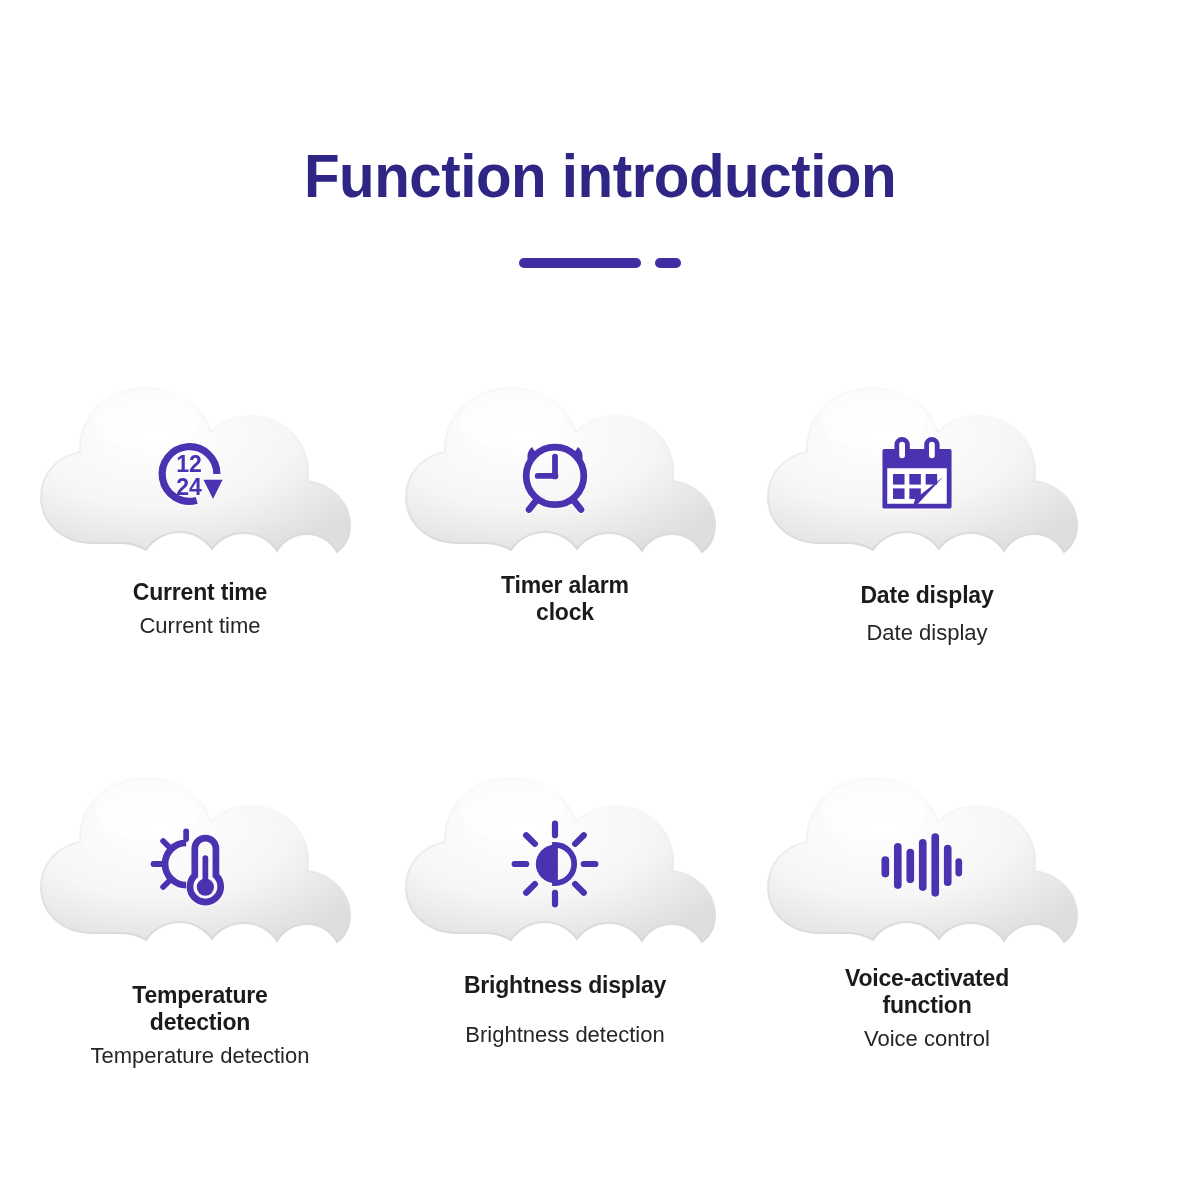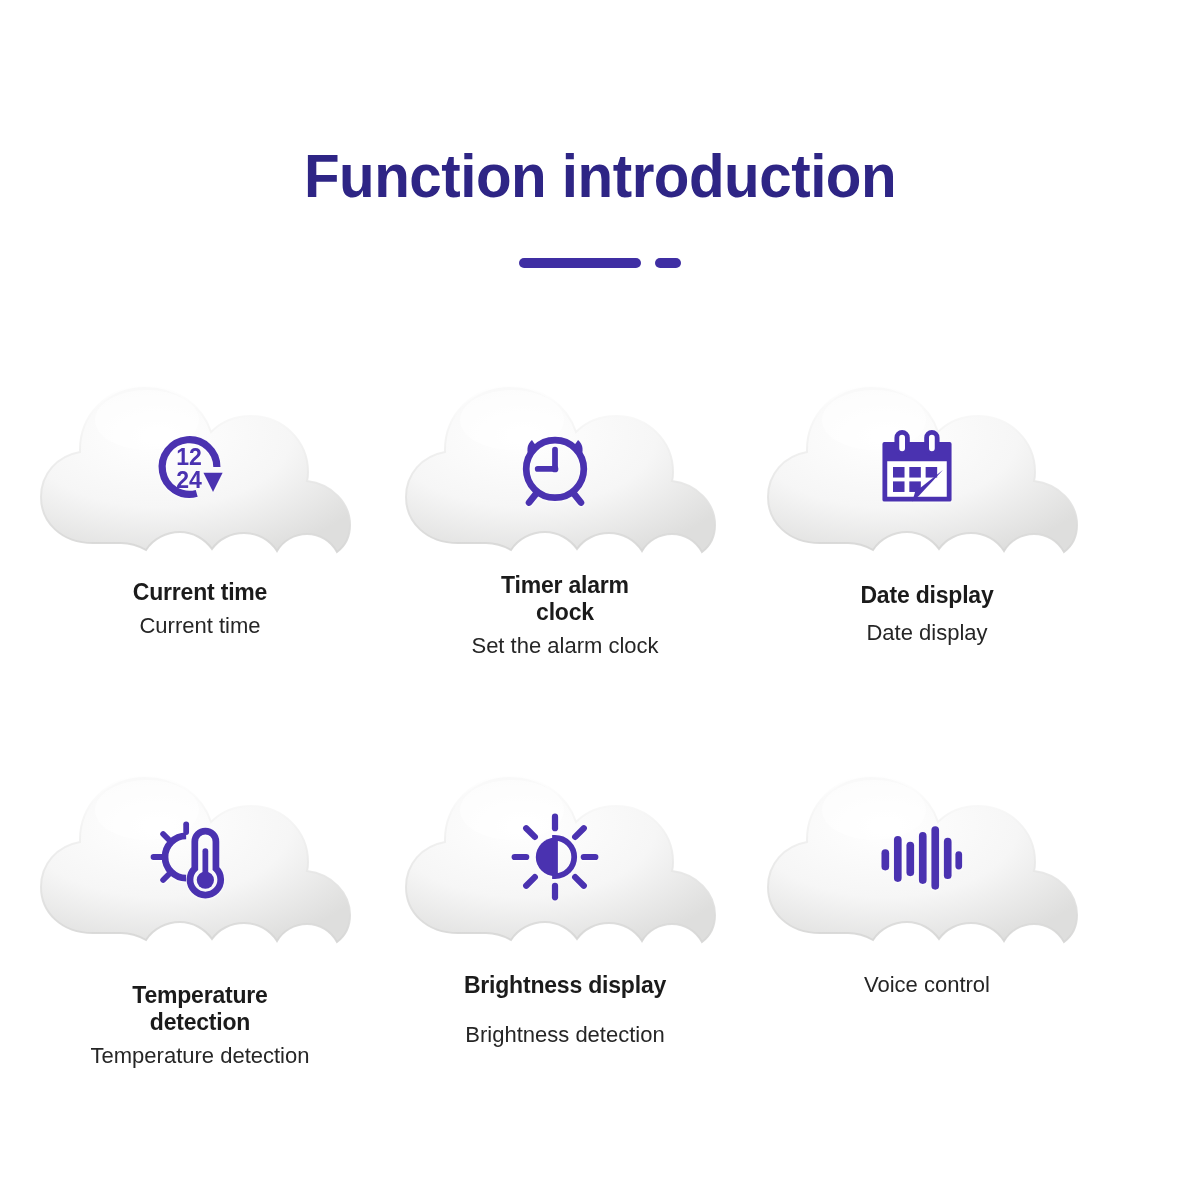--- a/index.html
+++ b/index.html
@@ -91,21 +91,21 @@
     width: 330px;
     height: 215px;
   }
   .icon-holder {
     position: absolute;
     top: 52px;
     left: 100px;
     width: 110px;
     height: 110px;
     display: flex;
-    align-items: center;
+    align-items: flex-end;
     justify-content: center;
   }
   .icon-svg {
     width: 96px;
     height: 96px;
     display: block;
     filter: drop-shadow(0 1px 1px rgba(255,255,255,0.85));
   }
 
   
@@ -208,21 +208,20 @@
           <path d="M69,77 L77,87" stroke="#4a32b0" stroke-width="7" stroke-linecap="round"></path>
           <path d="M50,52 L50,32" stroke="#4a32b0" stroke-width="6" stroke-linecap="round"></path>
           <path d="M50,52 L32,52" stroke="#4a32b0" stroke-width="6" stroke-linecap="round"></path>
           <circle cx="50" cy="52" r="3.5" fill="#4a32b0"></circle>
         </svg>
       </div>
     </div>
     <div class="labels labels-b">
       <div class="card-title">Timer alarm
 clock</div>
-      <div class="card-sub">Set the alarm clock</div>
     </div>
   </div>
 
   <div class="card card-r1 card-c3">
     <div class="cloud-wrap">
       <svg class="cloud-svg" viewBox="0 0 330 215" xmlns="http://www.w3.org/2000/svg">
         <path d="M58,183 C26,183 6,162 6,137 C6,114 22,96 45,92 C44,56 72,26 110,26 C141,26 167,45 176,72 C186,62 200,56 216,56 C248,56 273,81 273,112 C273,115 273,118 272,121 C297,124 315,143 315,165 C315,176 310,186 302,192 C296,181 285,174 272,174 C259,174 248,181 242,191 C235,180 223,173 209,173 C196,173 184,179 177,189 C170,179 158,172 145,172 C131,172 118,179 111,190 C104,186 95,183 86,183 Z" fill="url(#cg1)"></path>
         <path d="M58,183 C26,183 6,162 6,137 C6,114 22,96 45,92 C44,56 72,26 110,26 C141,26 167,45 176,72 C186,62 200,56 216,56 C248,56 273,81 273,112 C273,115 273,118 272,121 C297,124 315,143 315,165 C315,176 310,186 302,192 C296,181 285,174 272,174 C259,174 248,181 242,191 C235,180 223,173 209,173 C196,173 184,179 177,189 C170,179 158,172 145,172 C131,172 118,179 111,190 C104,186 95,183 86,183 Z" fill="none" stroke="url(#cs1)" stroke-width="2"></path>
         <ellipse cx="112" cy="60" rx="52" ry="30" fill="#ffffff" opacity="0.55"></ellipse>
       </svg>
@@ -321,17 +320,19 @@
             <rect x="39" y="34" width="8" height="36" rx="4"></rect>
             <rect x="52" y="24" width="8" height="54" rx="4"></rect>
             <rect x="65" y="18" width="8" height="66" rx="4"></rect>
             <rect x="78" y="30" width="8" height="43" rx="4"></rect>
             <rect x="90" y="44" width="7" height="19" rx="3.5"></rect>
           </g>
         </svg>
       </div>
     </div>
     <div class="labels labels-f">
+      <div class="card-title">Voice-activated
+function</div>
       <div class="card-sub">Voice control</div>
     </div>
   </div>
 
 </div>
 
 </body></html>

